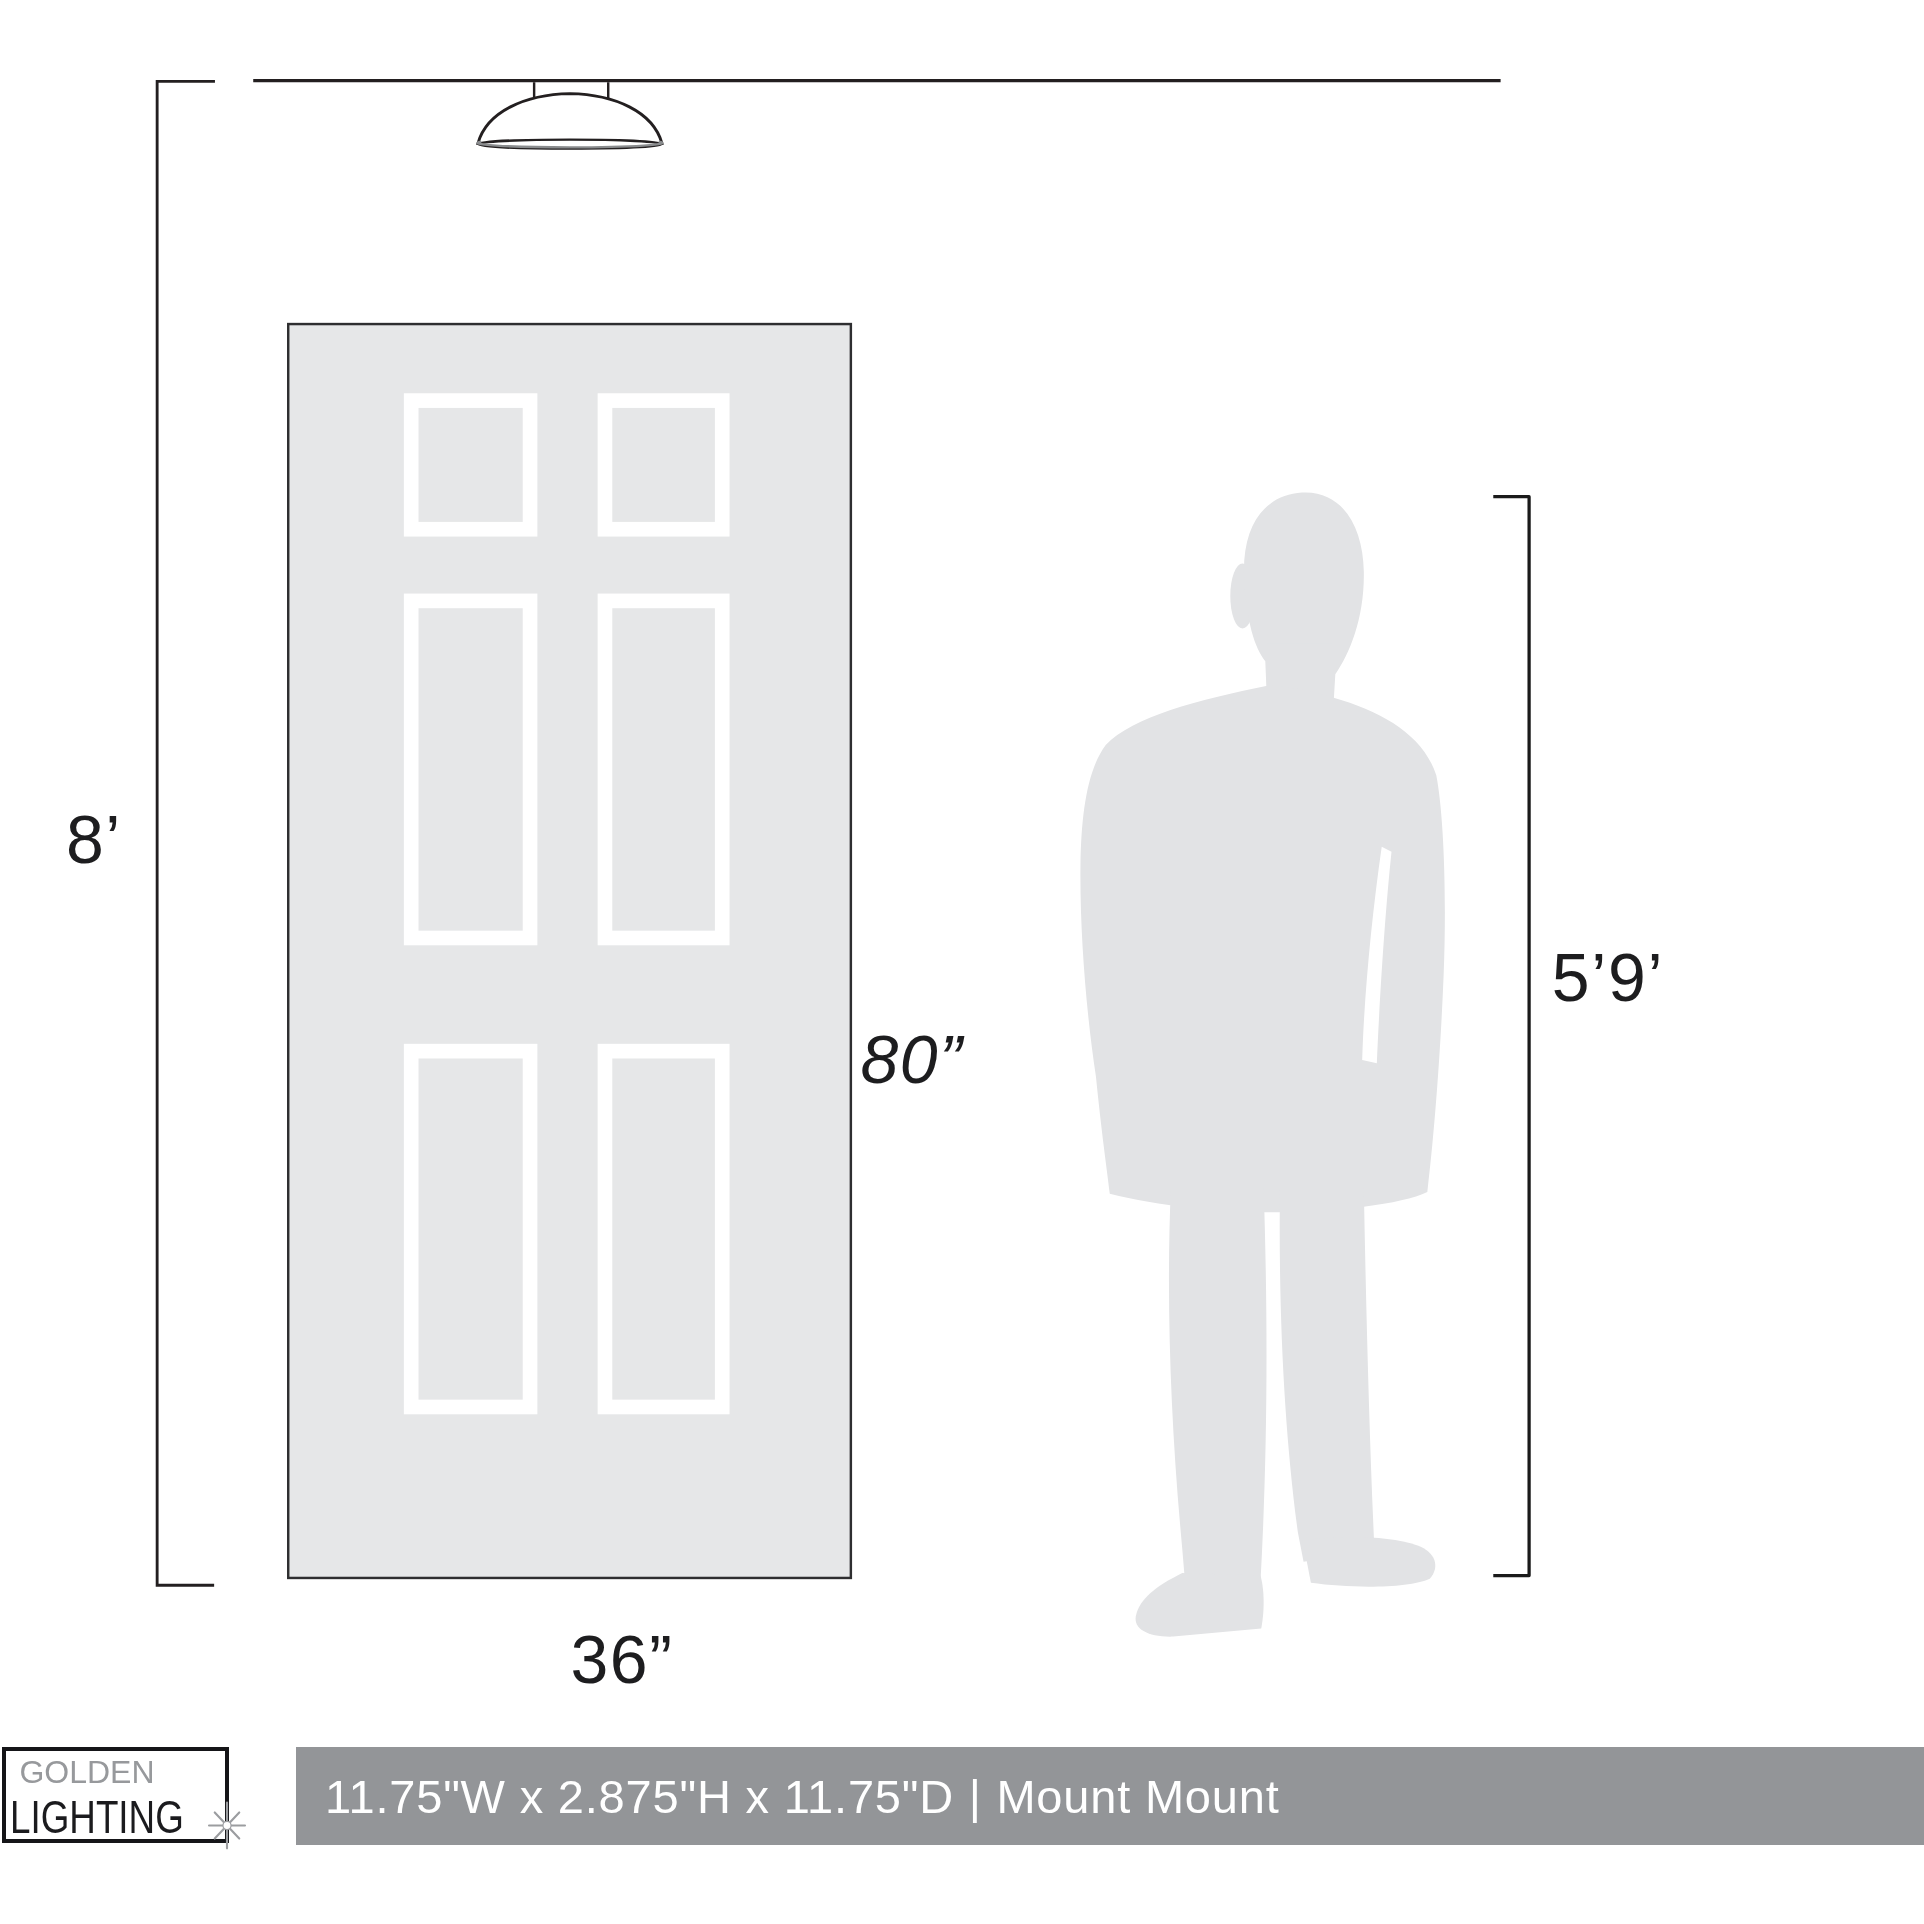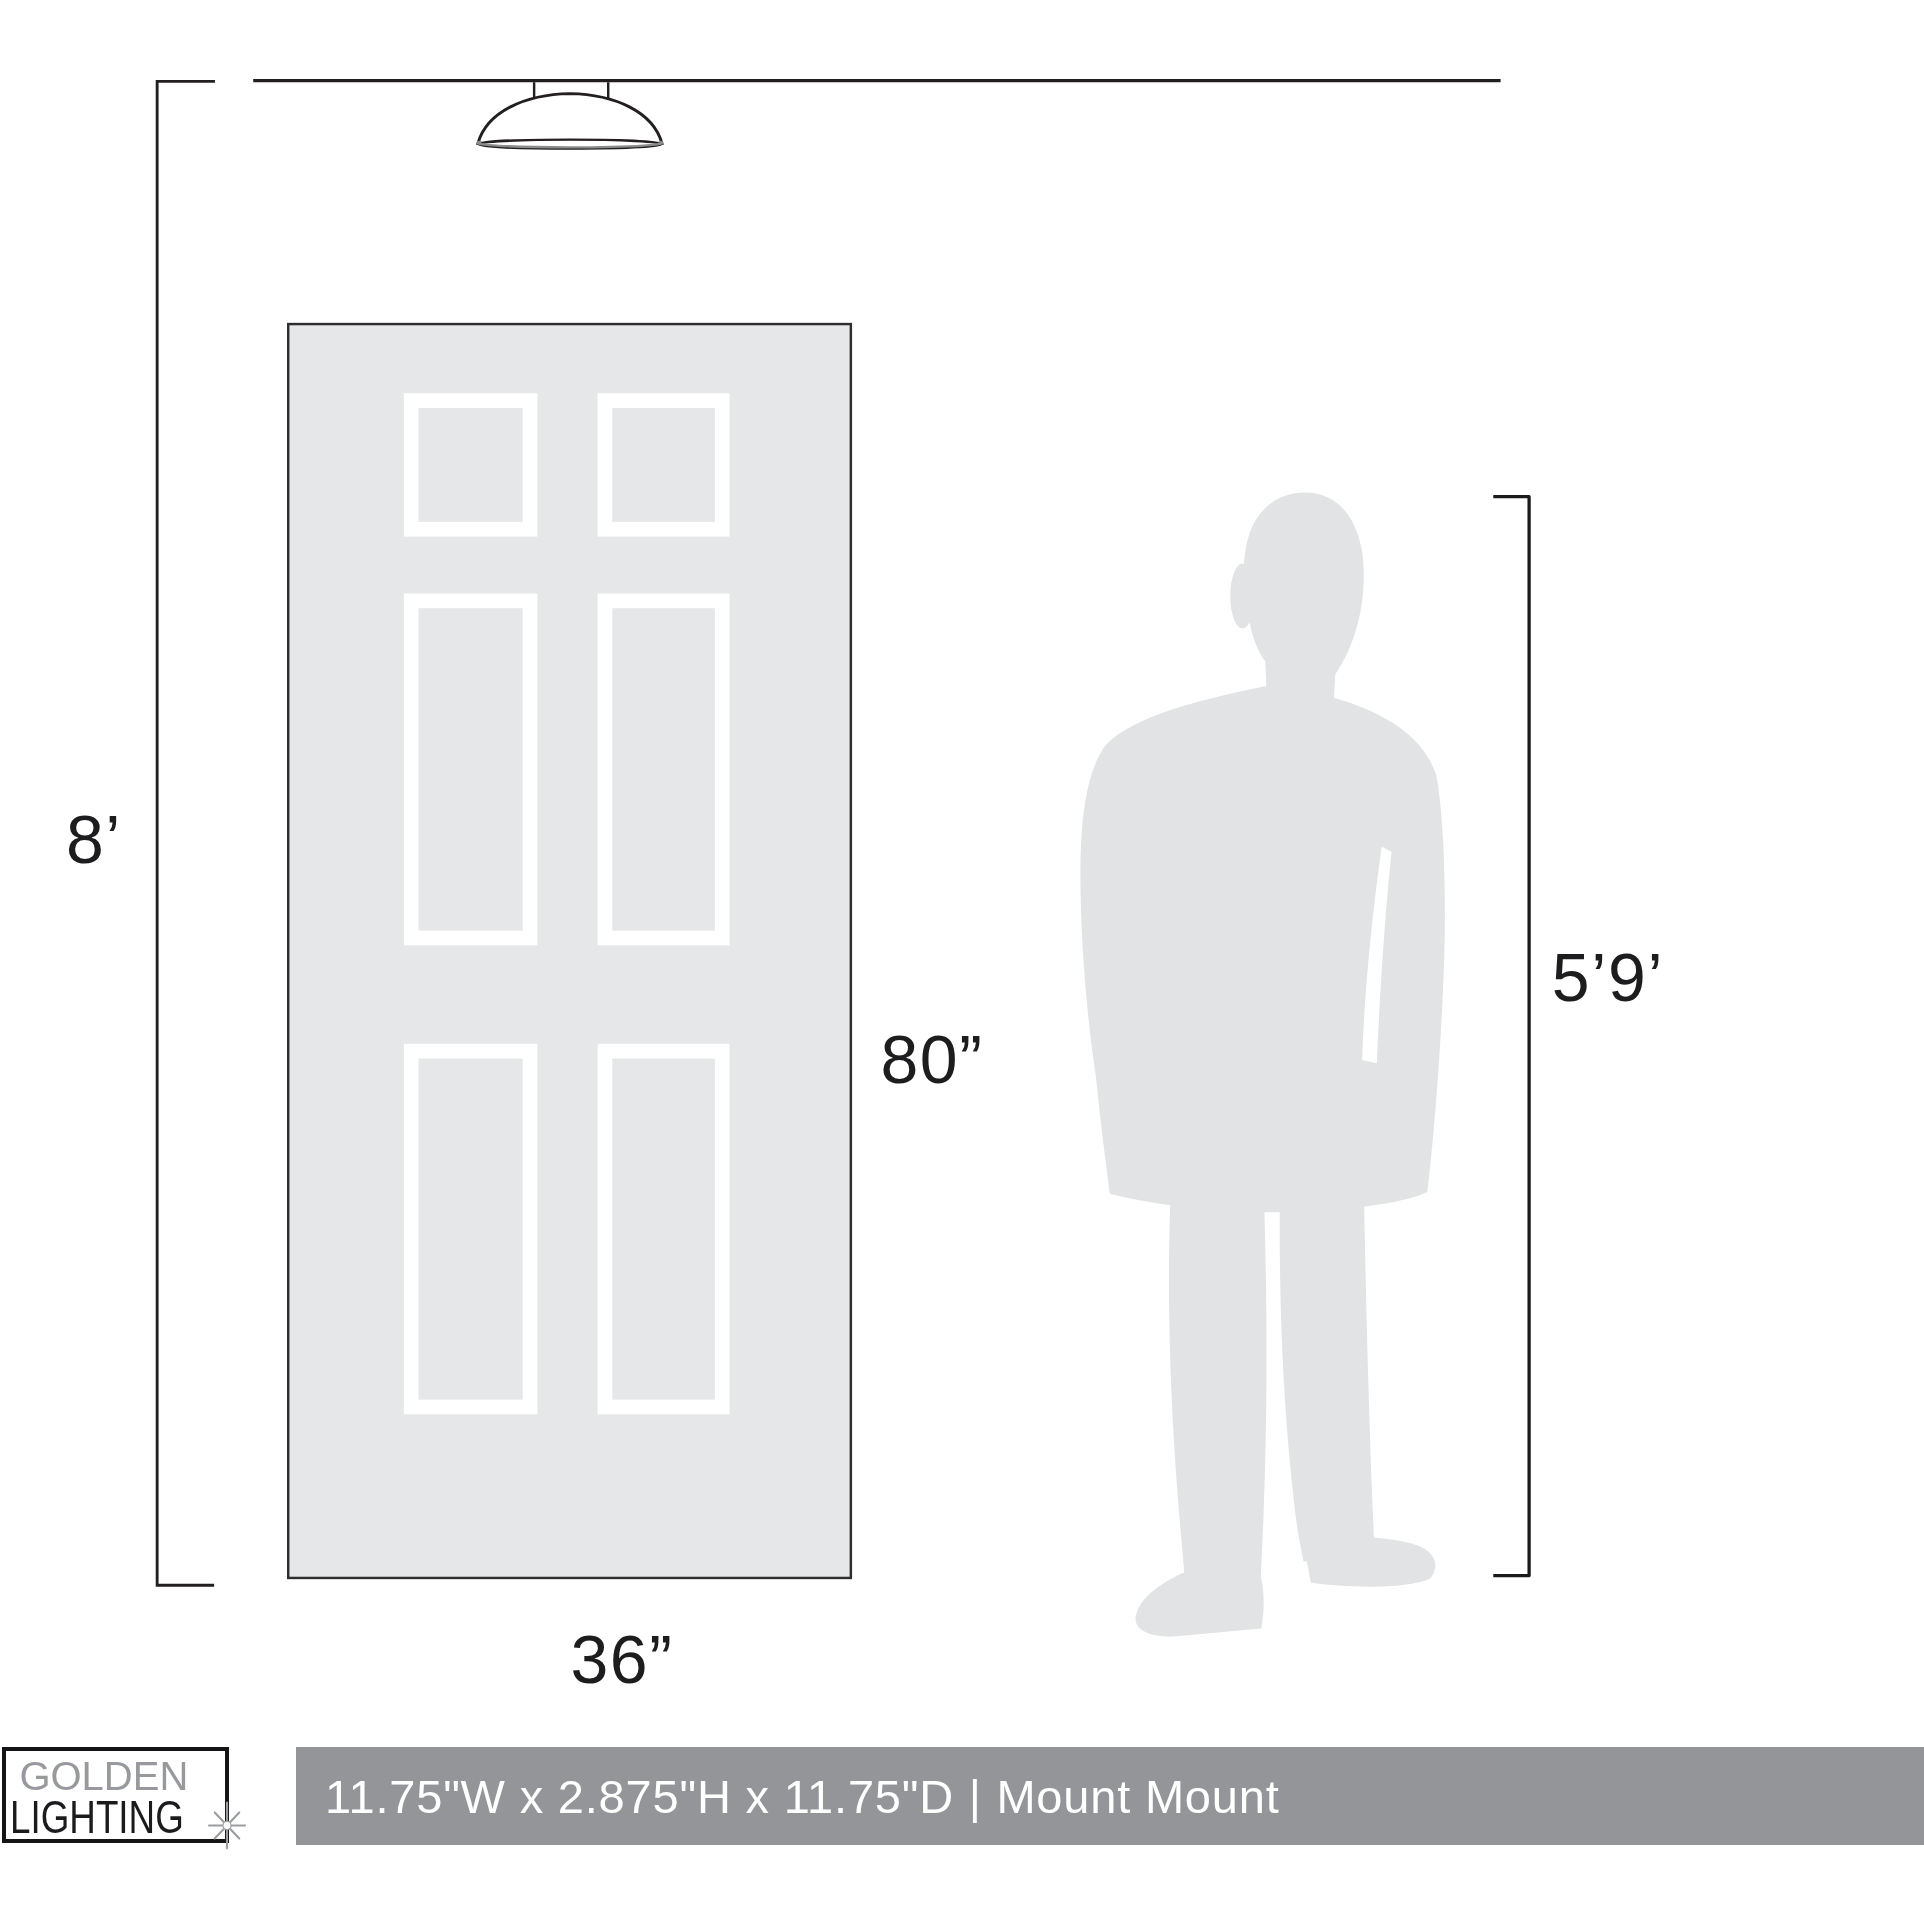--- a/index.html
+++ b/index.html
@@ -38,21 +38,21 @@
   .logo-box{
     position:absolute;
     left:2.4px;top:1747px;
     width:227px;height:96px;
     border:4.1px solid #151518;
     box-sizing:border-box;
     background:#ffffff;
   }
   .logo-line1{
     position:absolute;left:13px;top:4.9px;
-    font-size:40px;font-weight:400;
+    font-size:32px;font-weight:400;
     color:#97999c;letter-spacing:0px;
     line-height:1;
   }
   .logo-line2{
     position:absolute;left:4.1px;top:43px;
     font-size:46px;font-weight:400;
     color:#1b1b1e;line-height:1;
     transform:scaleX(0.80);
     transform-origin:left center;
     letter-spacing:0px;
@@ -131,21 +131,21 @@
                C1730,1951 1660,1951 1610,1944 Z"></path>
 
       <path d="M1697,1040 C1684,1130 1675,1230 1673,1302 L1691,1306
                C1694,1232 1701,1122 1709,1046 Z" fill="#ffffff"></path>
     </g>
 
     <polyline points="1834,610 1878,610 1878,1935 1834,1935" fill="none" stroke="#1a1a1a" stroke-width="4" stroke-linejoin="round"></polyline>
   </svg>
 
   <div class="dim-label" style="left:94px;top:839px;">8’</div>
-  <div class="dim-label" style="left:932px;top:1059px;">80”</div>
+  <div class="dim-label" style="left:912px;top:1059px;font-style:italic;">80”</div>
   <div class="dim-label" style="left:594px;top:1659px;margin-left:28px;">36”</div>
   <div class="dim-label" style="left:1608px;top:977px;">5’9’</div>
 
   <div class="dim-bar">
     <span>11.75"W x 2.875"H x 11.75"D</span>
     <span class="sep">|</span>
     <span>Mount Mount</span>
   </div>
 
   <div class="logo-box">

